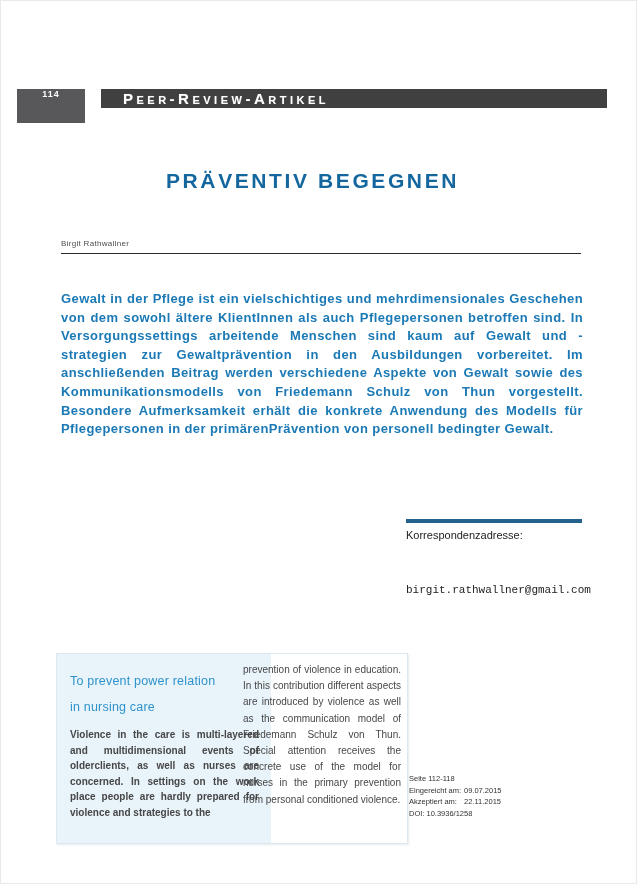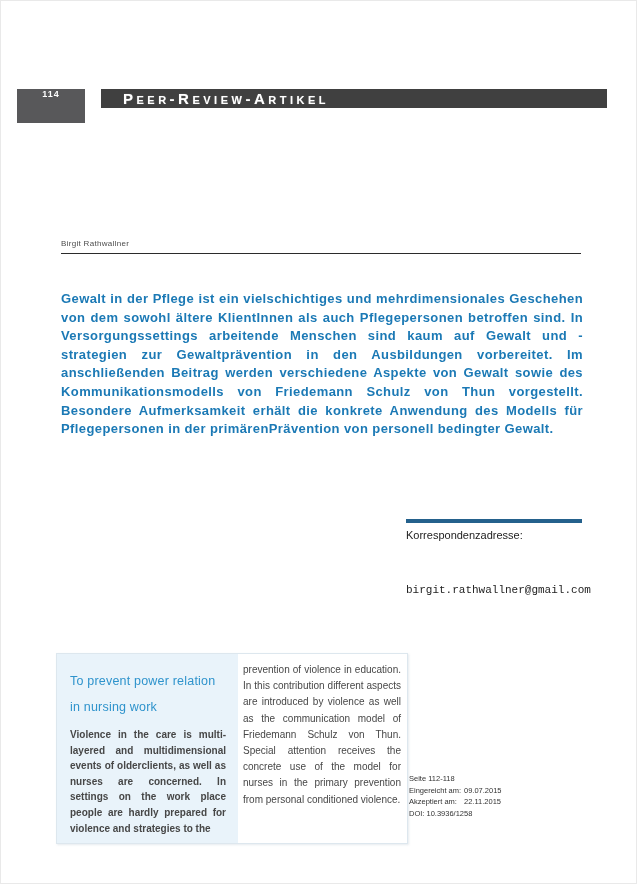--- a/index.html
+++ b/index.html
@@ -73,21 +73,21 @@
     font-size: 11px; color: #222222; text-decoration: none; cursor: pointer; font-family: Liberation Mono, monospace;
   }
   
   .en-box {
     position: absolute; left: 55px; top: 652px; width: 352px; height: 191px;
     border: 1px solid #dde7ee;
     background: #ffffff;
     box-shadow: 1px 1px 2px rgba(180,195,205,.35);
   }
   .en-left {
-    position: absolute; left: 0; top: 0; width: 181px; height: 189px;
+    position: absolute; left: 0; top: 0; width: 214px; height: 189px;
     background: #e9f3fa; padding: 14px 12px 10px 13px;
   }
   .en-heading {
     color: #2e93cc; font-size: 12.5px; line-height: 26px;
     letter-spacing: 0.2px; margin-bottom: 7px;
   }
   .en-col1 {
     color: #474747; font-size: 10px; line-height: 15.6px;
     text-align: justify;
     font-weight: bold;
@@ -115,36 +115,37 @@
   <div class="pagenum-box">
     <span>114</span>
   </div>
 
   <div class="banner">
     <span class="banner-label">Peer-Review-Artikel</span>
   </div>
 
   <h1 class="title">
     <br>
+    <span>PRÄVENTIV BEGEGNEN</span>
   </h1>
 
   <div class="author">Birgit Rathwallner</div>
   <div class="author-rule"></div>
 
   <p class="abstract-de">Gewalt in der Pflege ist ein vielschichtiges und mehrdimensionales Geschehen von dem sowohl ältere KlientInnen als auch Pflegepersonen betroffen sind. In Versorgungssettings arbeitende Menschen sind kaum auf Gewalt und -strategien zur Gewaltprävention in den Ausbildungen vorbereitet. Im anschließenden Beitrag werden verschiedene Aspekte von Gewalt sowie des Kommunikationsmodells von Friedemann Schulz von Thun vorgestellt. Besondere Aufmerksamkeit erhält die konkrete Anwendung des Modells für Pflegepersonen in der primärenPrävention von personell bedingter Gewalt.</p>
 
   <div class="corr-rule"></div>
   <div class="corr-label">Korrespondenzadresse:</div>
   <a class="corr-email">birgit.rathwallner@gmail.com</a>
 
   <div class="en-box">
     <div class="en-left">
       <div class="en-heading">
         <span>To prevent power relation</span><br>
-        <span>in nursing work</span>
+        <span>in nursing care</span>
       </div>
       <p class="en-col1">Violence in the care is multi-layered and multidimensional events of olderclients, as well as nurses are concerned. In settings on the work place people are hardly prepared for violence and strategies to the</p>
     </div>
     <p class="en-col2">prevention of violence in education. In this contribution different aspects are introduced by violence as well as the communication model of Friedemann Schulz von Thun. Special attention receives the concrete use of the model for nurses in the primary prevention from personal conditioned violence.</p>
   </div>
 
   <div class="meta">
     <div class="meta-row">
       <span>Seite 112-118</span>
     </div>

